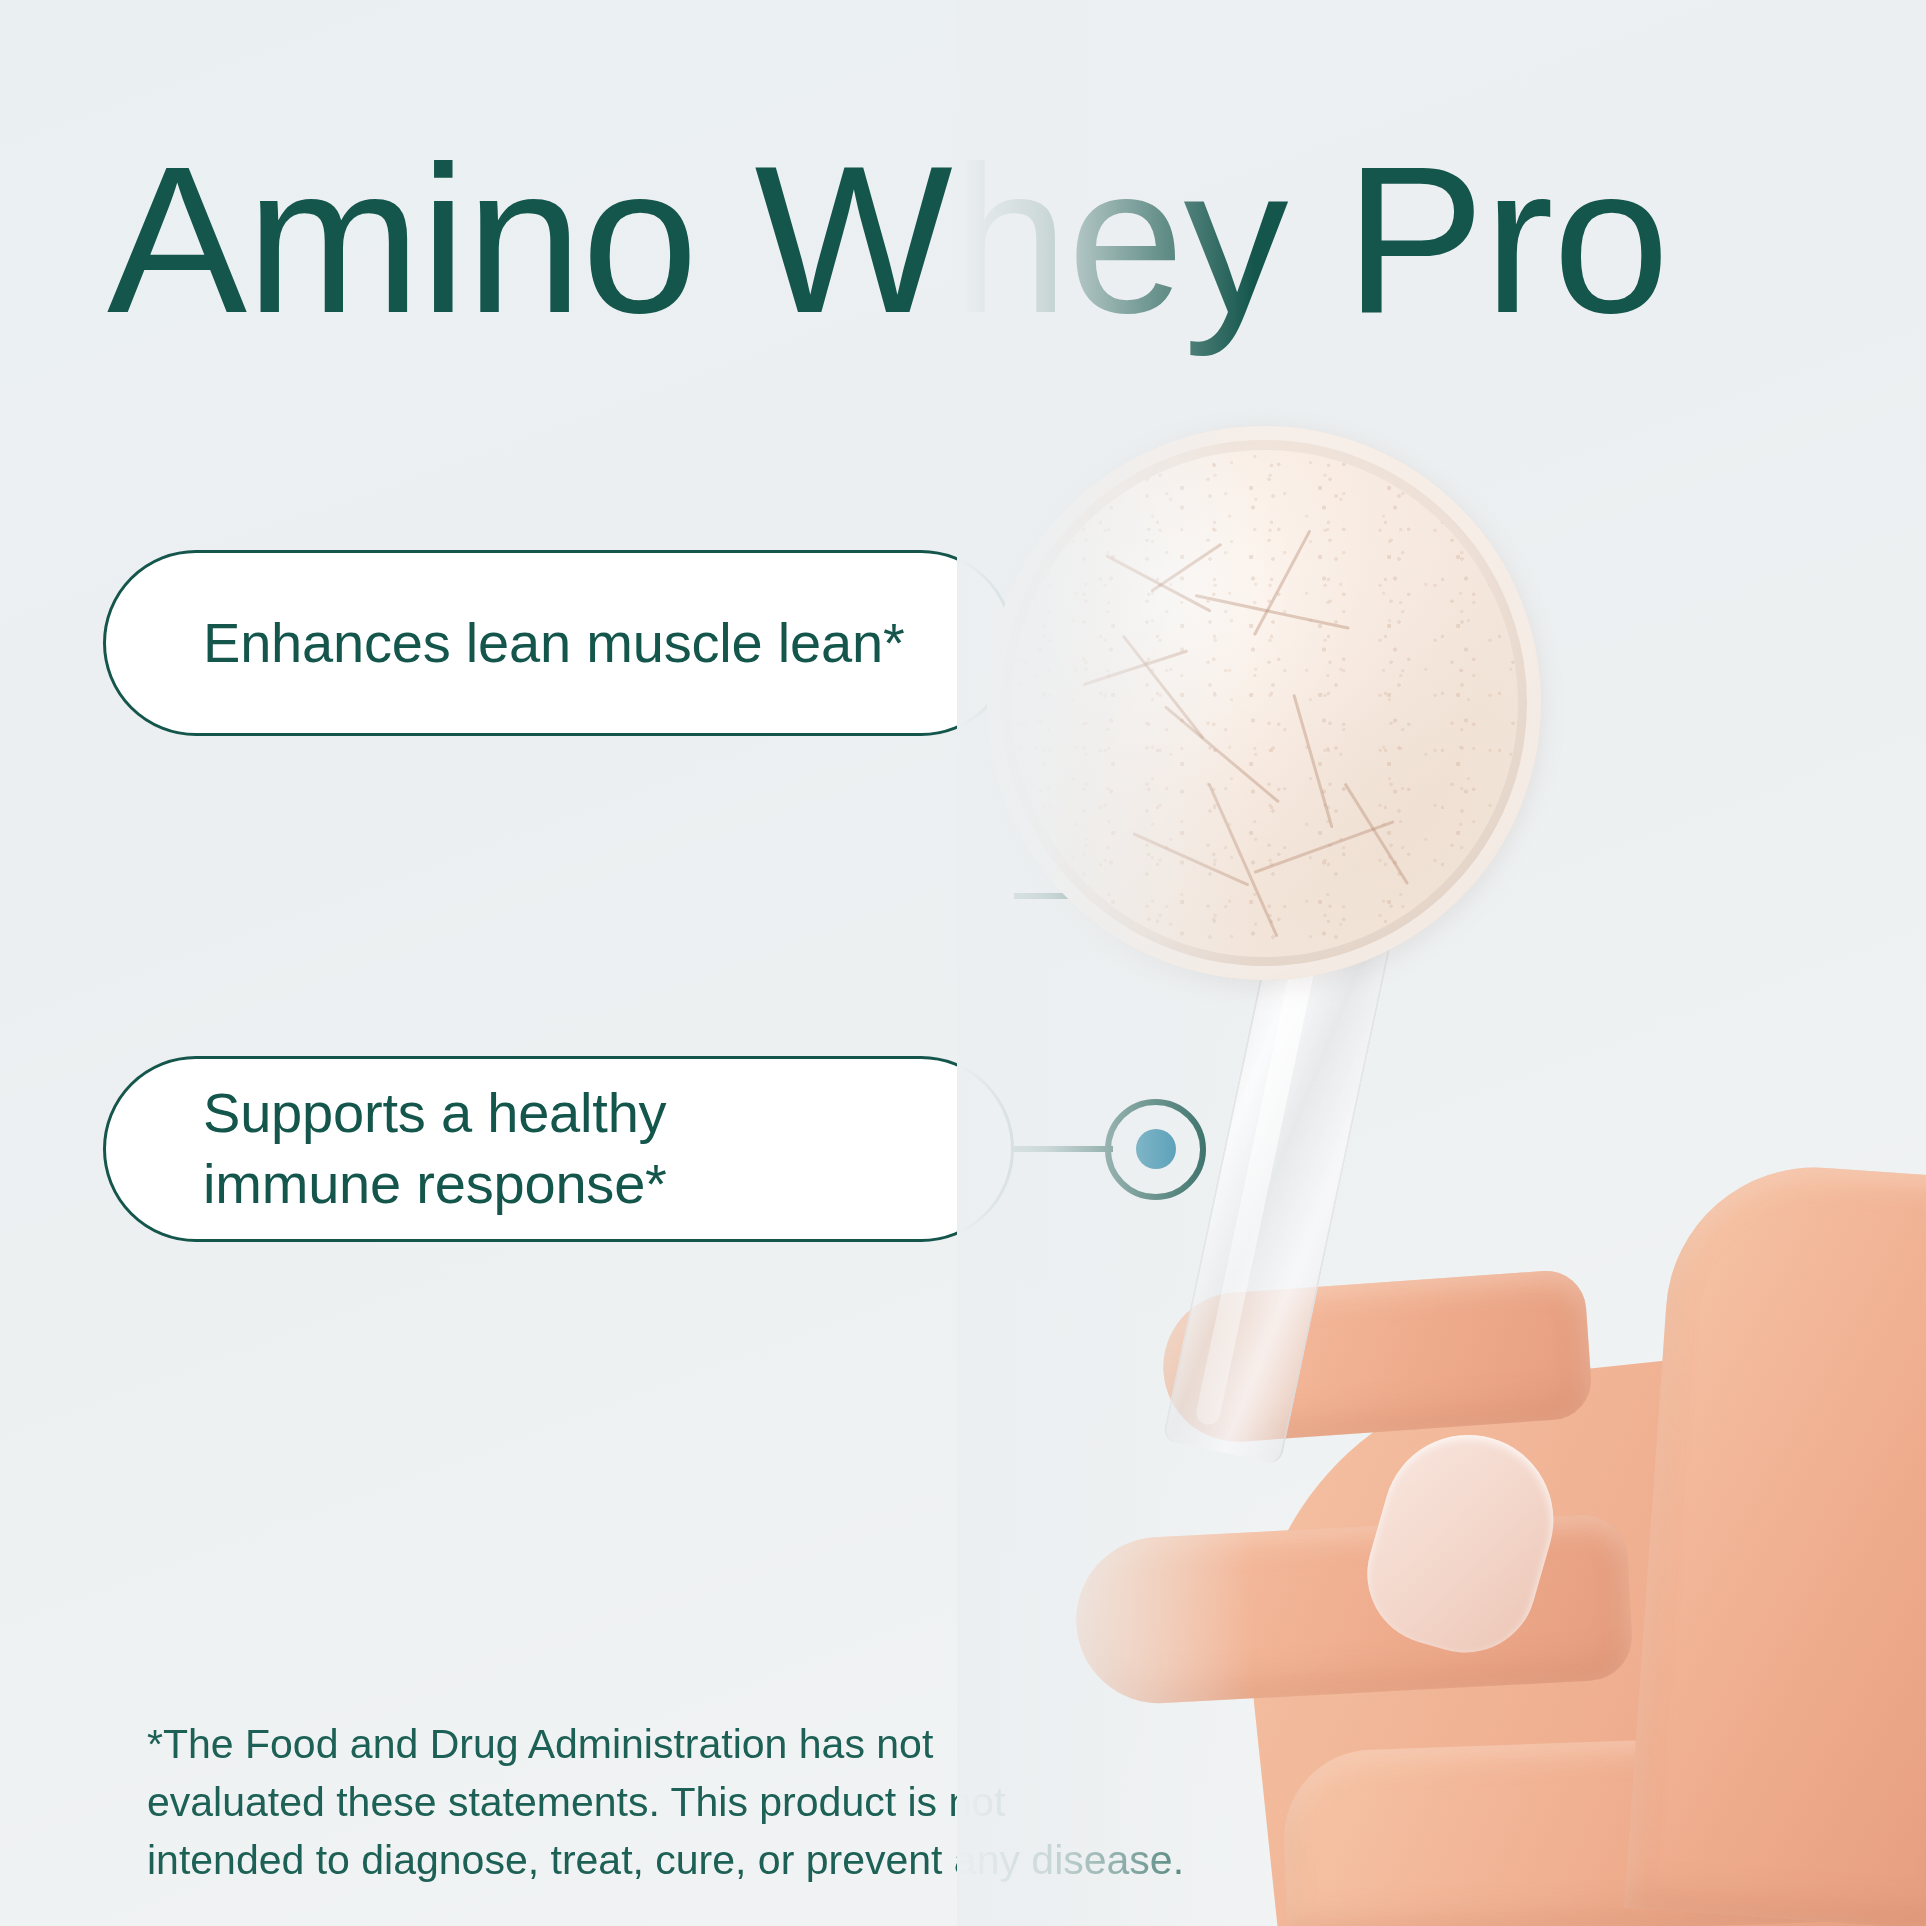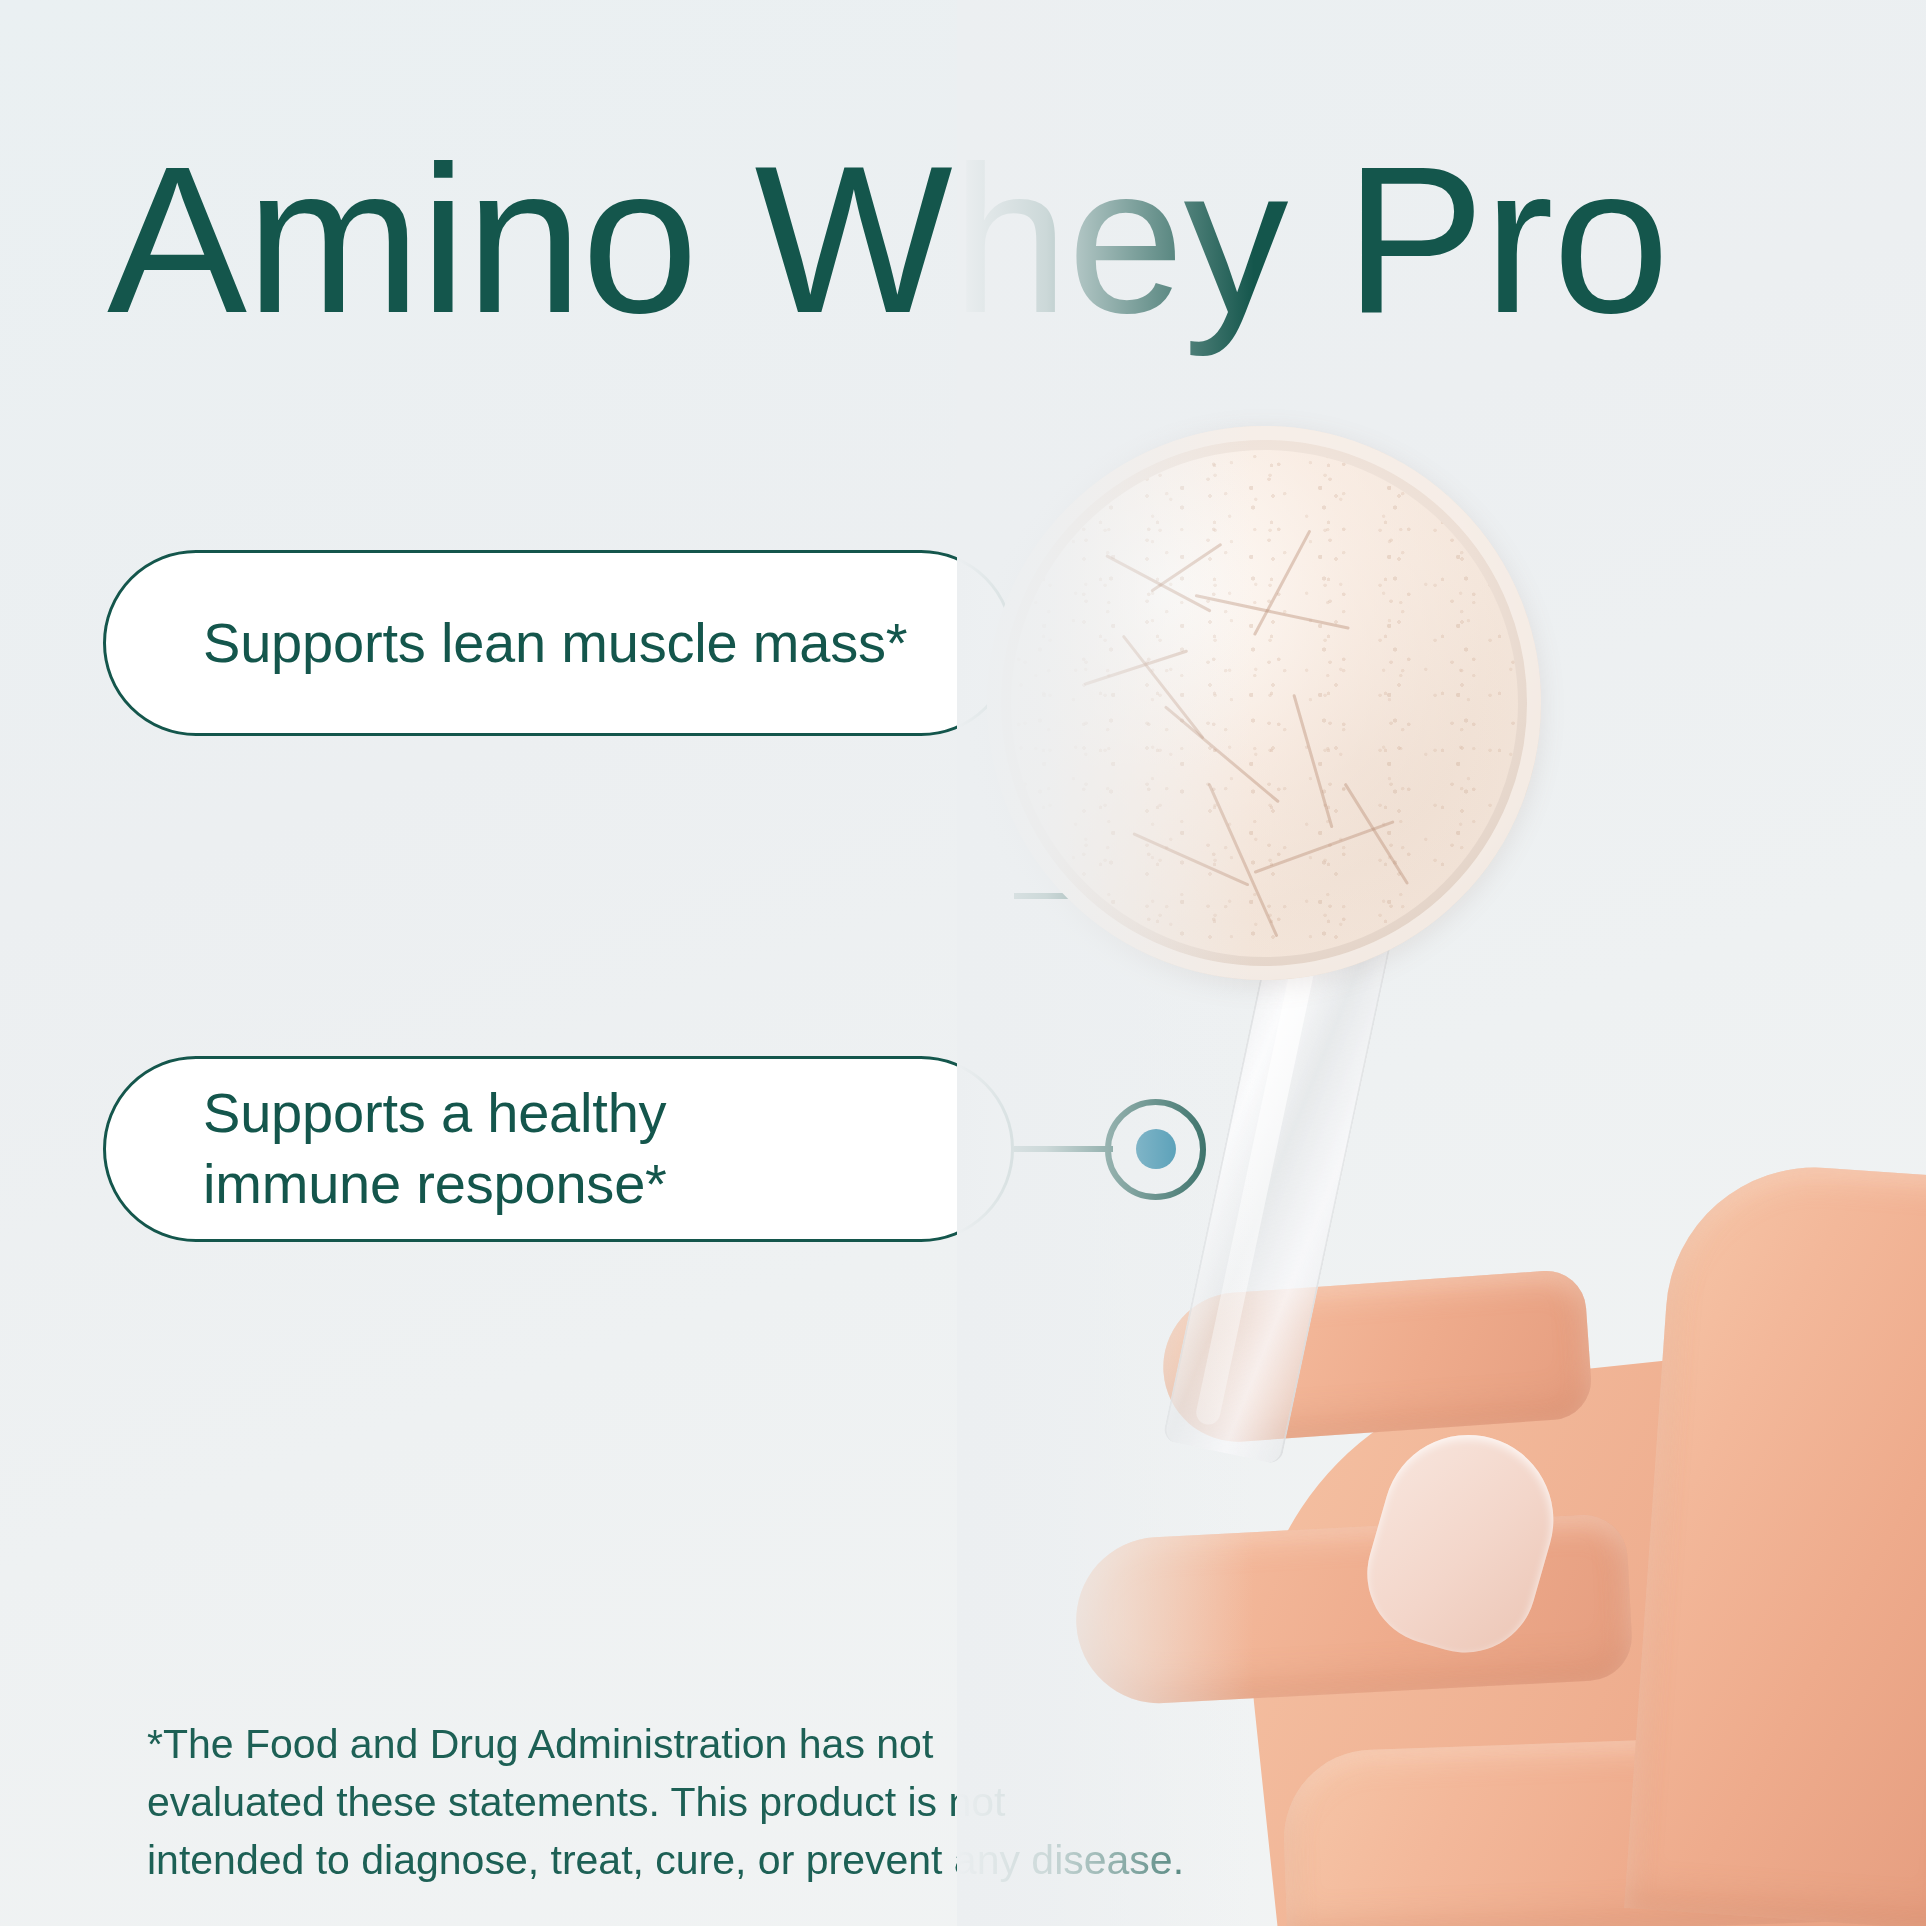--- a/index.html
+++ b/index.html
@@ -252,21 +252,21 @@
 <body>
 
 <div id="page">
 
   <div id="title">Amino Whey Pro</div>
 
   <div id="benefits">
 
     <div class="benefit-row">
       <div class="benefit-pill">
-        <span class="benefit-text">Supports lean muscle mass*</span>
+        <span class="benefit-text">Enhances lean muscle lean*</span>
       </div>
       <div class="connector-line"></div>
       <div class="connector-circle"></div>
       <div class="connector-dot"></div>
     </div>
 
     <div class="benefit-row">
       <div class="connector-line"></div>
       <div class="connector-circle"></div>
       <div class="connector-dot"></div>

